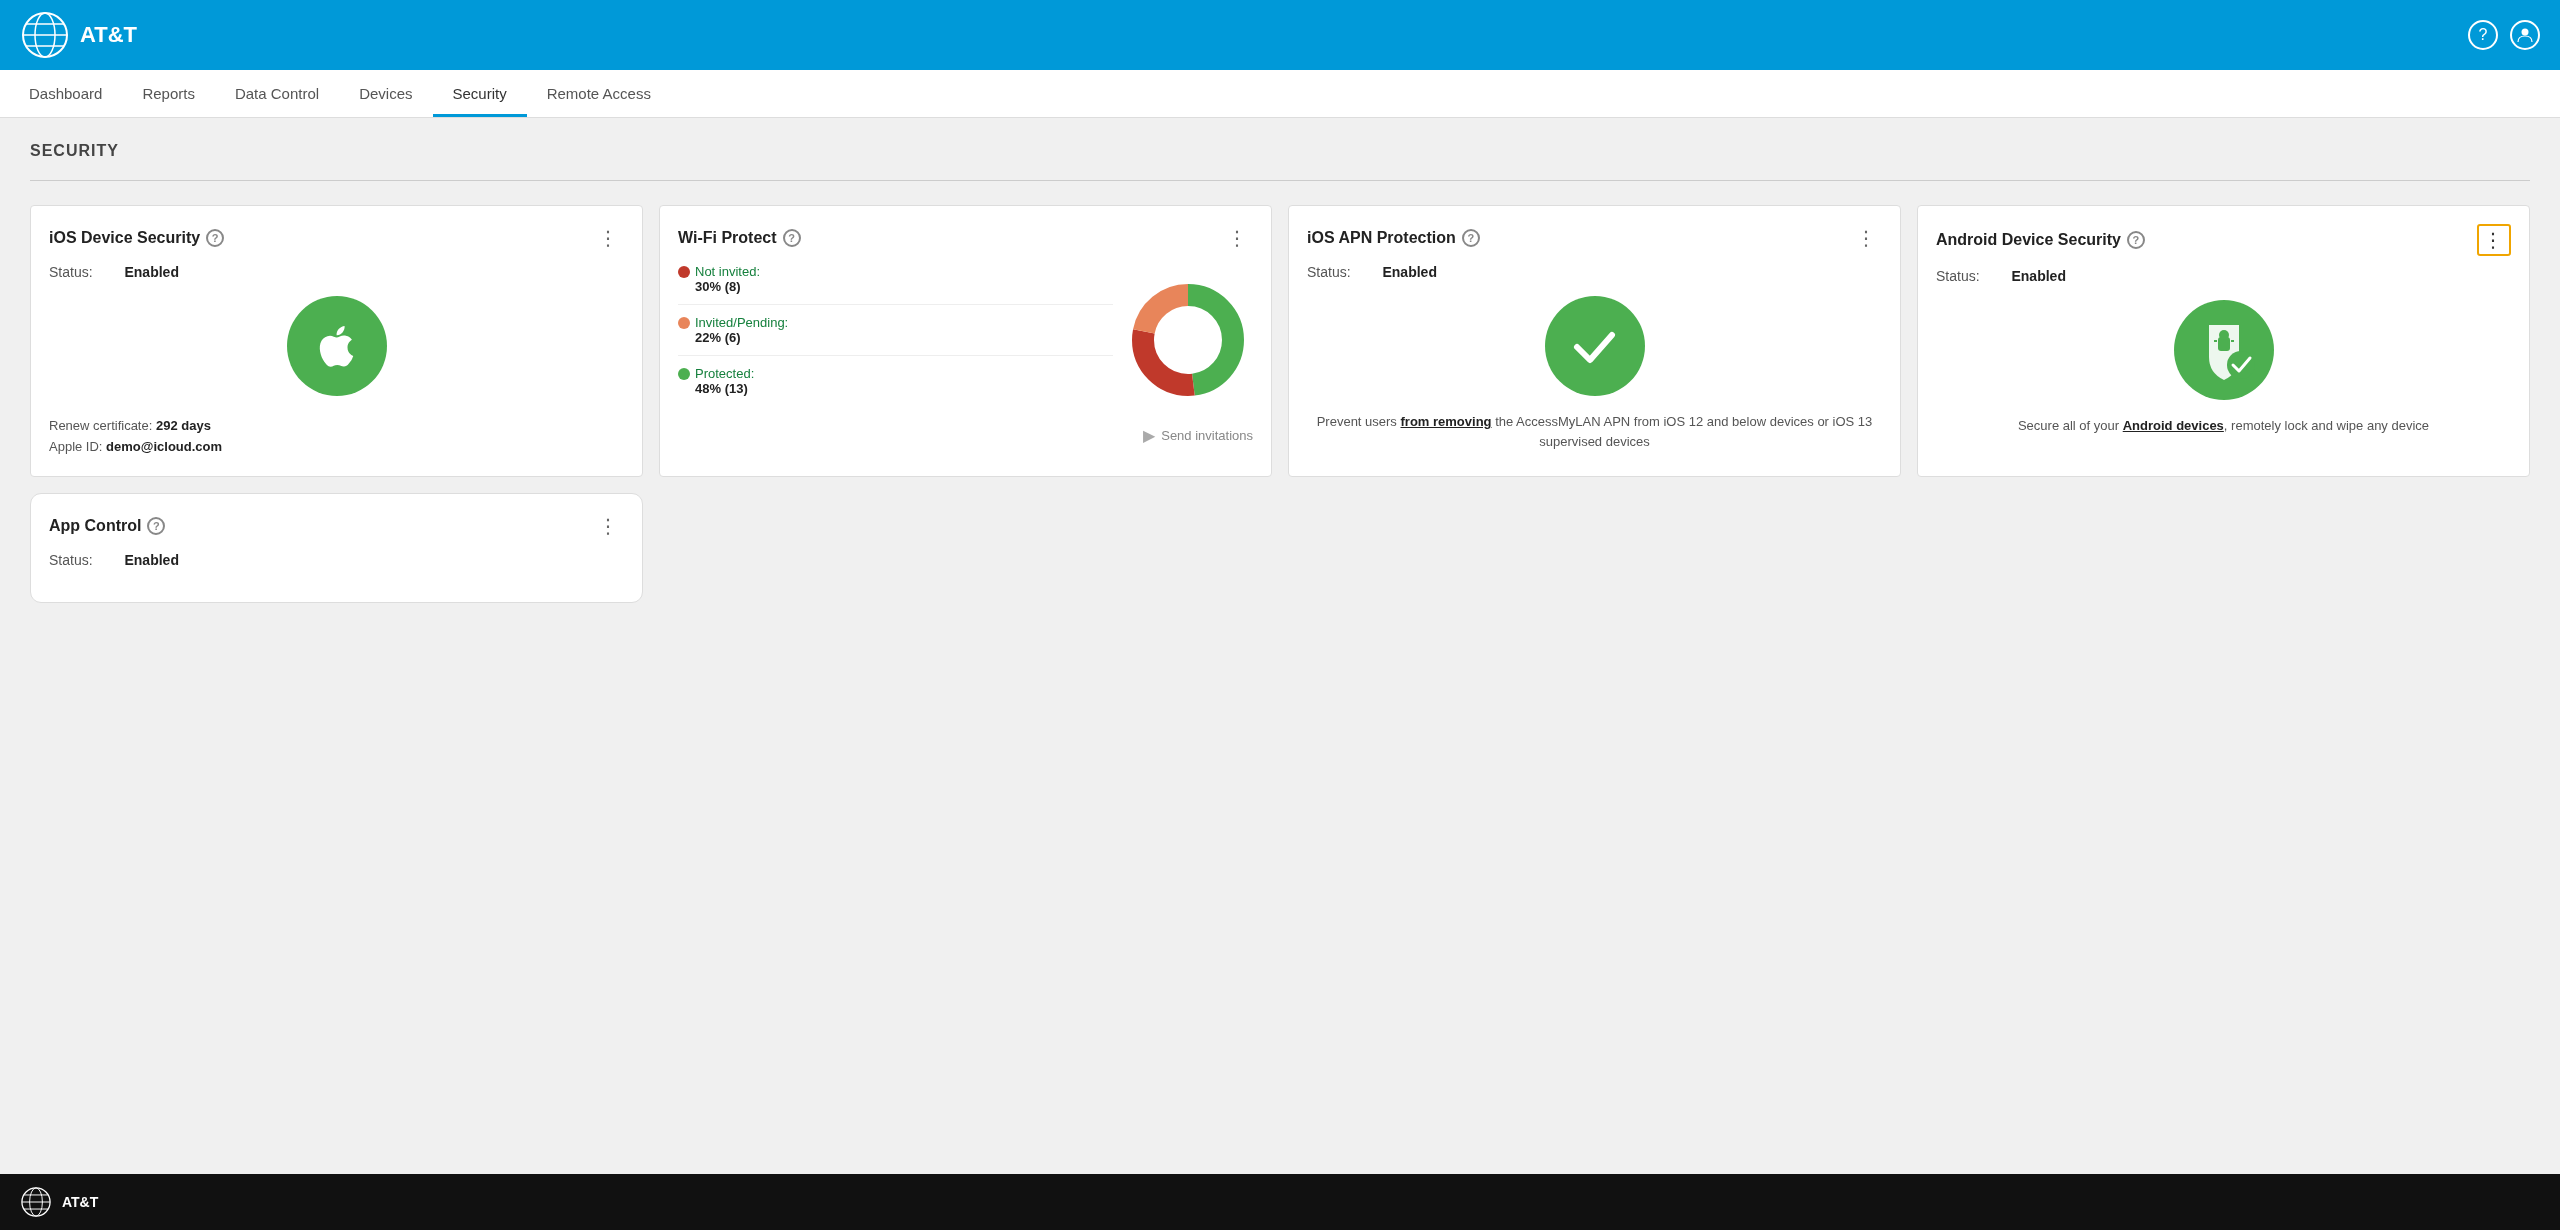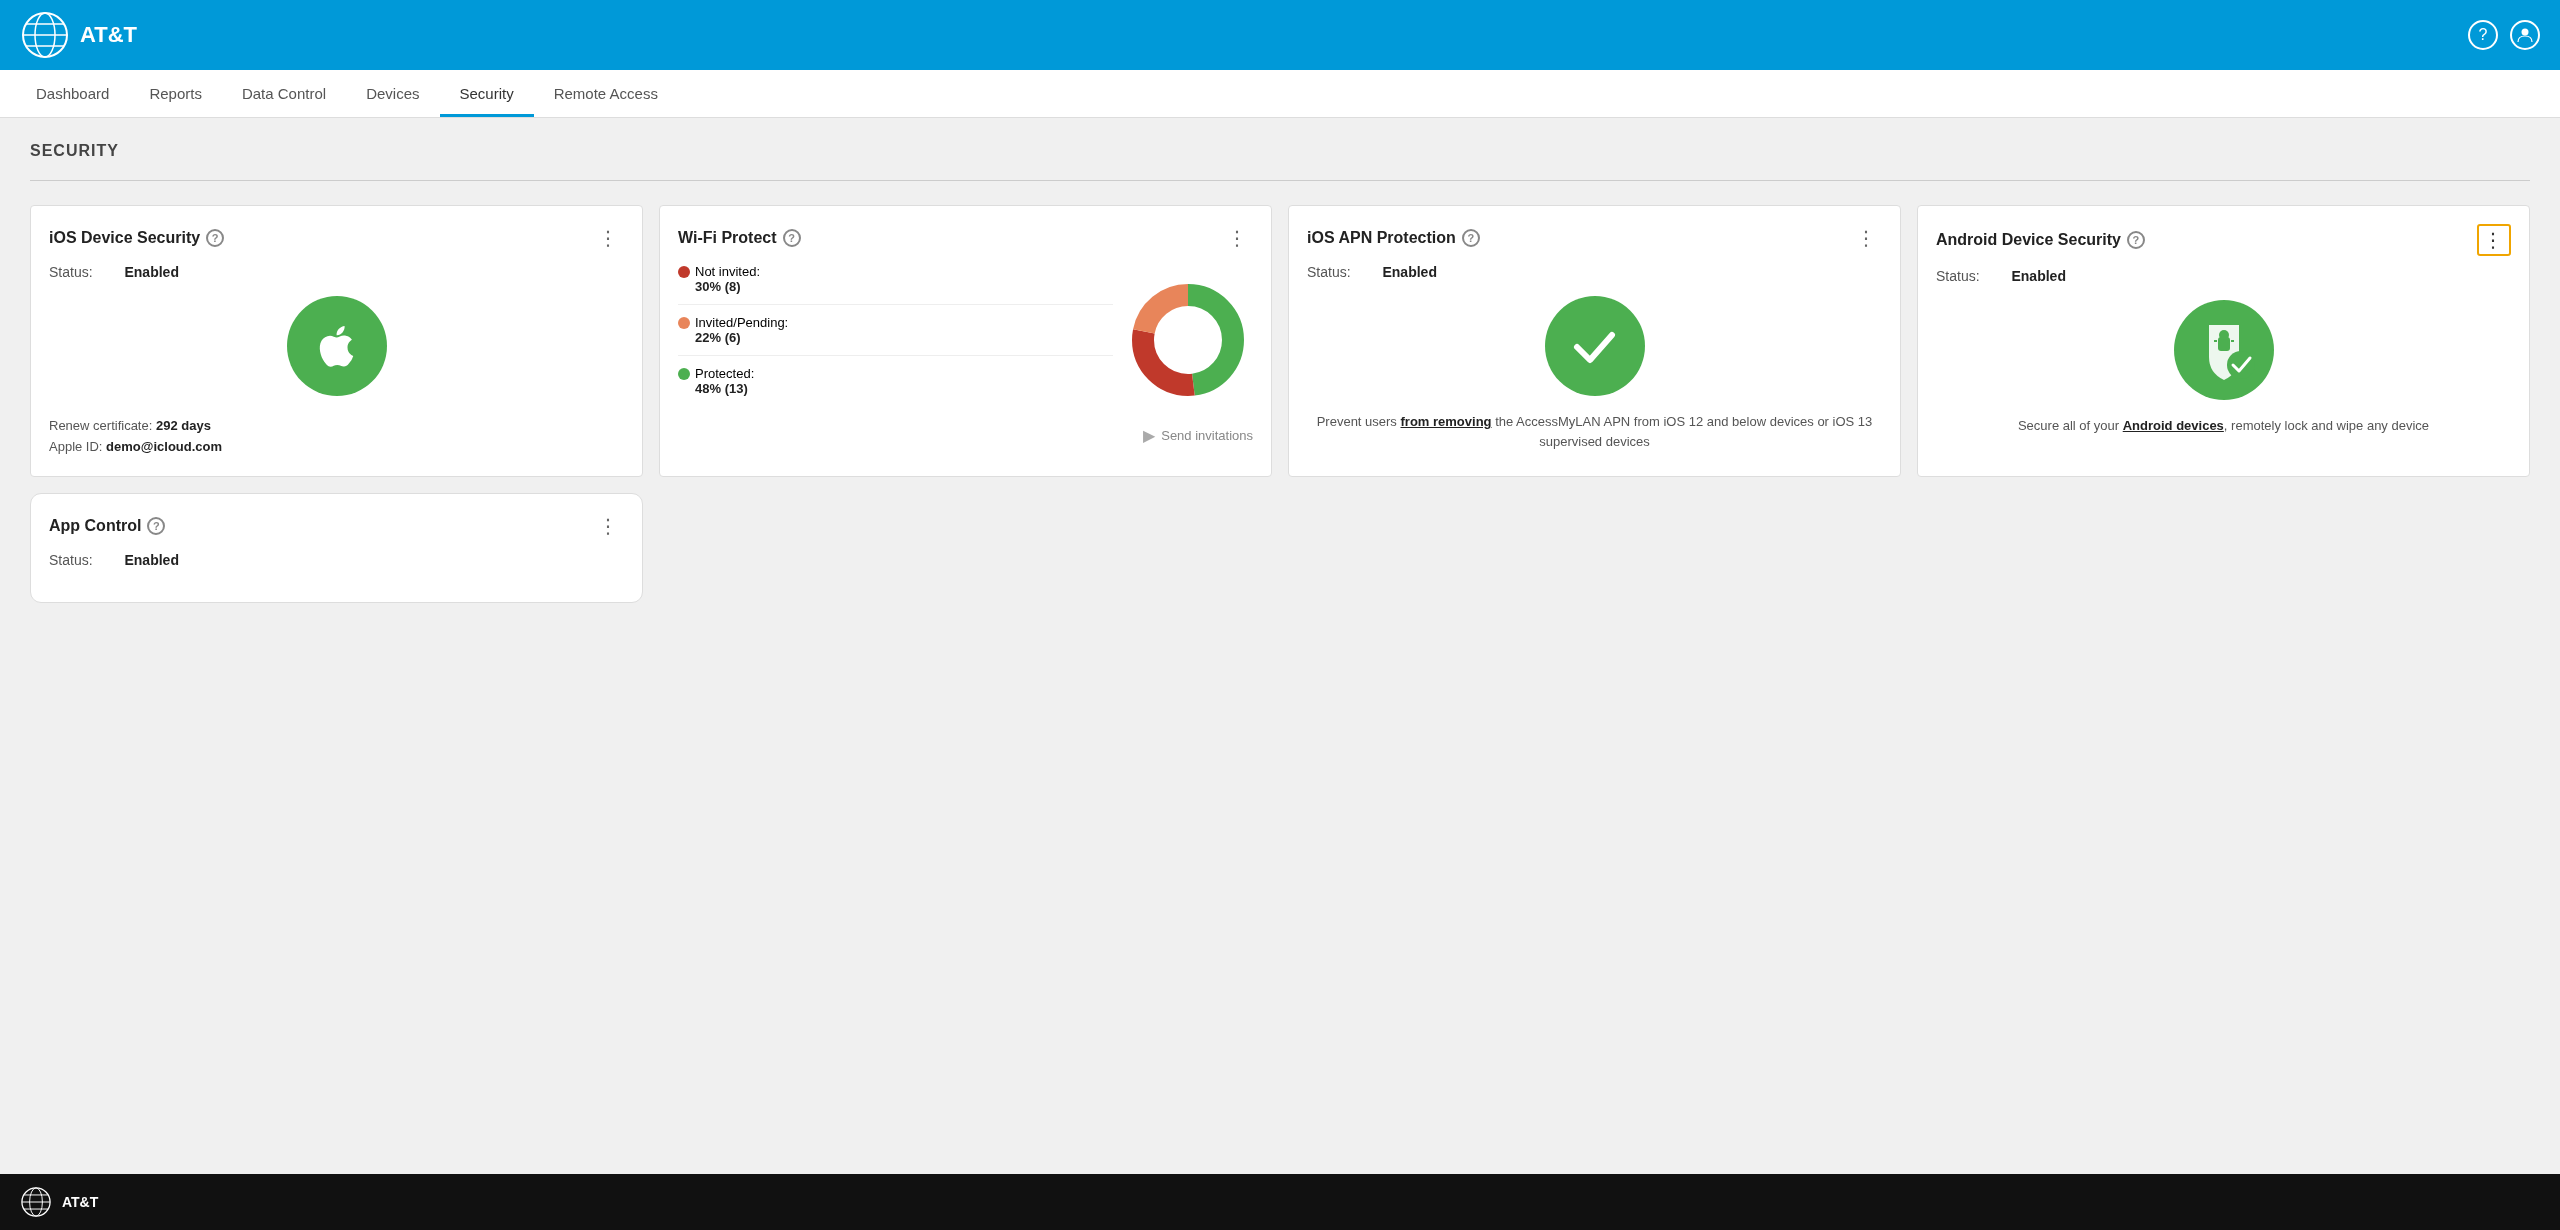--- a/index.html
+++ b/index.html
@@ -48,21 +48,21 @@
       font-size: 16px;
       cursor: pointer;
       background: transparent;
     }
 
     
     .nav-bar {
       background: white;
       display: flex;
       align-items: flex-end;
-      padding: 0 16px;
+      padding: 0 9px;
       border-bottom: 1px solid #ddd;
       height: 48px;
     }
     .nav-item {
       padding: 12px 20px;
       font-size: 15px;
       color: #555;
       cursor: pointer;
       border-bottom: 3px solid transparent;
       text-decoration: none;
@@ -201,21 +201,21 @@
       padding-bottom: 10px;
       border-bottom: 1px solid #eee;
     }
     .legend-item:last-child {
       border-bottom: none;
     }
     .legend-label {
       display: flex;
       align-items: center;
       gap: 5px;
-      color: #000000;
+      color: #15803d;
     }
     .legend-dot {
       width: 12px;
       height: 12px;
       border-radius: 50%;
       display: inline-block;
     }
     .legend-value {
       font-weight: bold;
       color: #222;

